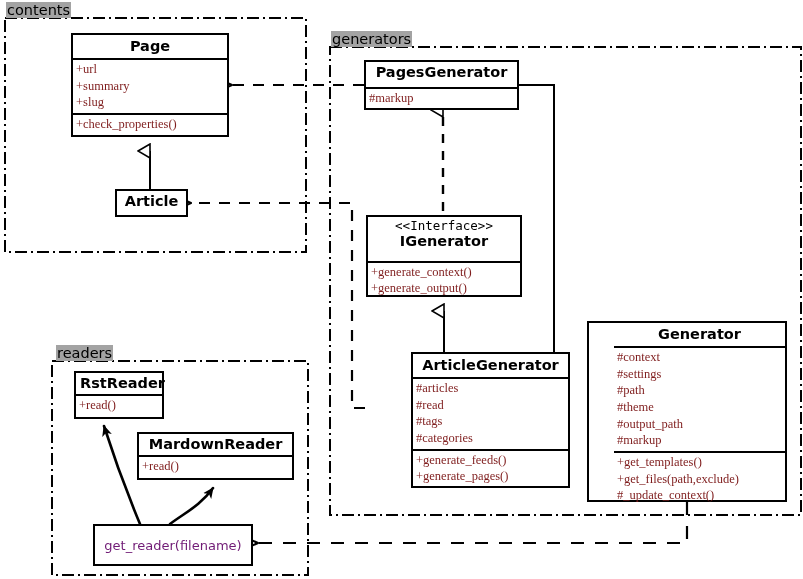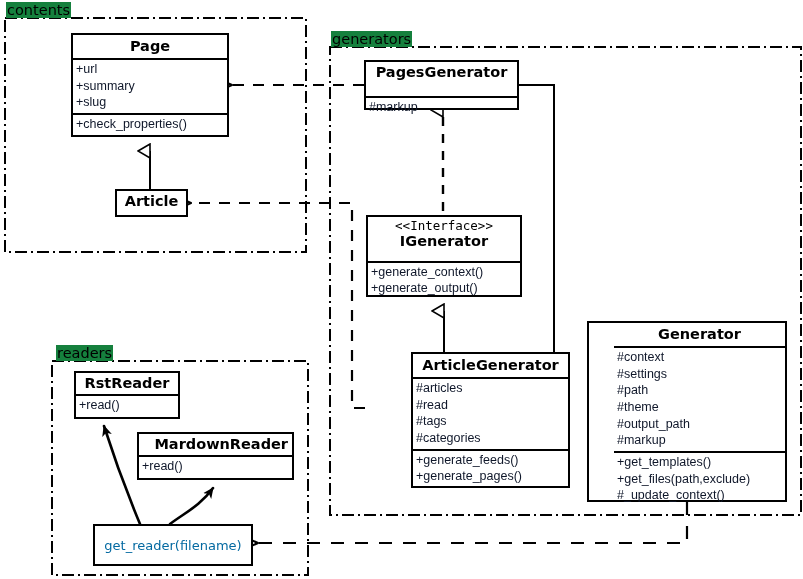--- a/index.html
+++ b/index.html
@@ -45,47 +45,47 @@
     font-weight: normal;
     font-size: 12.5px;
     font-family: "DejaVu Sans Mono", monospace;
     line-height: 1.15;
   }
   .uml-compartment {
     border-top: 2px solid #000;
     padding: 1px 0 2px 3px;
   }
   .uml-compartment .row {
-    font-family: Liberation Sans, sans-serif;
+    font-family: Liberation Serif, serif;
     font-size: 12.5px;
     line-height: 1.33;
     white-space: pre;
-    color: #0f172a;
+    color: #7f1d1d;
   }
   
   .plain-box {
     position: absolute;
     box-sizing: border-box;
     border: 2px solid #000;
     background: #fff;
     display: flex;
     align-items: center;
     justify-content: center;
     font-family: "DejaVu Sans", sans-serif;
     font-size: 13px;
-    color: #0369a1;
+    color: #701a75;
     z-index: 5;
   }
   
   .pkg-label {
     position: absolute;
     font-family: "DejaVu Sans", sans-serif;
     font-size: 14.5px;
     color: #000;
-    background: #15803d;
+    background: #a3a3a3;
     z-index: 6;
     white-space: nowrap;
     padding: 0 1px;
   }
 </style>
 </head>
 <body>
 
 <div id="canvas">
 
@@ -170,21 +170,21 @@
     <div class="uml-compartment">
       <div class="row">+check_properties()</div>
     </div>
   </div>
 
   <div class="uml-class" style="left:115px; top:189px; width:73px; height:28px;">
     <div class="uml-title" style="padding:2px 4px;">Article</div>
   </div>
 
   <div class="uml-class" style="left:364px; top:60px; width:155px; height:50px;">
-    <div class="uml-title" style="padding:2px 4px 16px 4px;">PagesGenerator</div>
+    <div class="uml-title" style="padding:2px 4px 7px 4px;">PagesGenerator</div>
     <div class="uml-compartment">
       <div class="row">#markup</div>
     </div>
   </div>
 
   <div class="uml-class" style="left:366px; top:215px; width:156px; height:82px;">
     <div class="uml-title" style="padding:2px 4px 11px 4px;">
       <span class="uml-stereotype">&lt;&lt;Interface&gt;&gt;</span>
       <span>IGenerator</span>
     </div>
@@ -218,29 +218,29 @@
       <div class="row">#output_path</div>
       <div class="row">#markup</div>
     </div>
     <div class="uml-compartment">
       <div class="row">+get_templates()</div>
       <div class="row">+get_files(path,exclude)</div>
       <div class="row">#_update_context()</div>
     </div>
   </div>
 
-  <div class="uml-class" style="left:74px; top:371px; width:106px; height:48px;">
+  <div class="uml-class" style="left:74px; top:371px; width:90px; height:48px;">
     <div class="uml-title" style="padding:2px 4px 3px 4px;">RstReader</div>
     <div class="uml-compartment">
       <div class="row">+read()</div>
     </div>
   </div>
 
   <div class="uml-class" style="left:137px; top:432px; width:157px; height:48px;">
-    <div class="uml-title" style="padding:2px 4px 3px 4px;text-align:right;">MardownReader</div>
+    <div class="uml-title" style="padding:2px 4px 3px 4px;">MardownReader</div>
     <div class="uml-compartment">
       <div class="row">+read()</div>
     </div>
   </div>
 
   <div class="plain-box" style="left:93px; top:524px; width:160px; height:42px;">get_reader(filename)</div>
 
 </div>
 
 </body></html>

